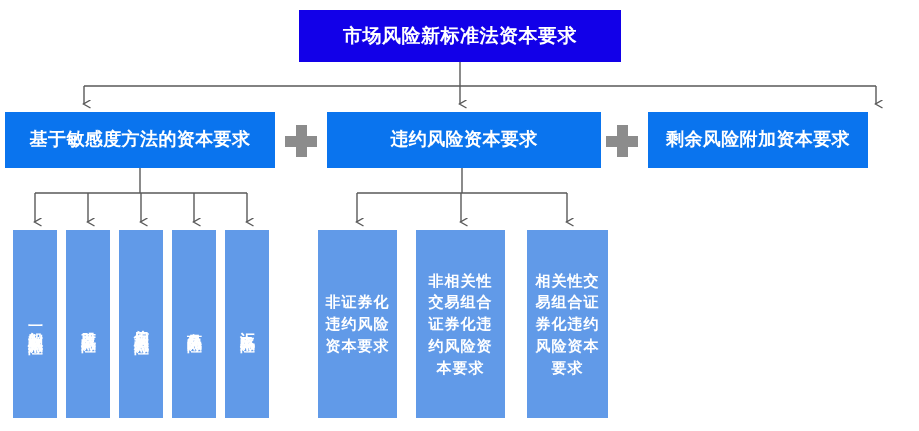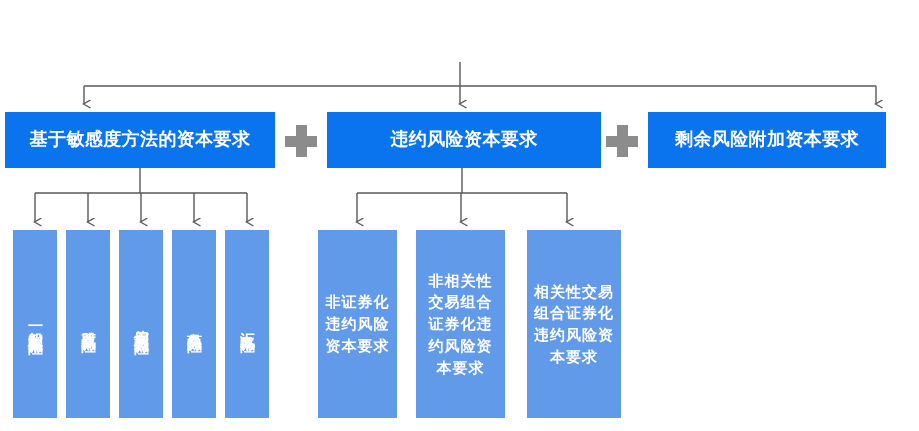--- a/index.html
+++ b/index.html
@@ -50,21 +50,21 @@
   
   .node-l2 {
     top: 112px;
     height: 56px;
     background: #0a74ee;
     font-size: 18px;
     letter-spacing: 0.4px;
   }
   .node-l2-a { left: 5px;   width: 270px; text-align: right; }
   .node-l2-b { left: 327px; width: 274px; }
-  .node-l2-c { left: 648px; width: 238px; }
+  .node-l2-c { left: 648px; width: 220px; }
 
   
   .plus {
     position: absolute;
     top: 125px;
     width: 32px;
     height: 32px;
   }
   .plus-a { left: 285px; }
   .plus-b { left: 606px; }
@@ -103,21 +103,21 @@
   .leaf-5 { left: 225px; }
 
   
   .node-l3.wrapped {
     line-height: 1.45;
     letter-spacing: 1px;
     padding: 11px 6px;
   }
   .leaf-6 { left: 318px; width: 79px; }
   .leaf-7 { left: 416px; width: 89px; }
-  .leaf-8 { left: 527px; width: 94px; }
+  .leaf-8 { left: 527px; width: 81px; }
 </style>
 </head>
 <body>
 
 <div id="diagram">
 
   <svg class="connectors" width="919" height="431" viewBox="0 0 919 431" xmlns="http://www.w3.org/2000/svg">
     <defs>
       <marker id="arrow" markerWidth="9" markerHeight="9" refX="4.5" refY="7" orient="auto" markerUnits="userSpaceOnUse">
         <path d="M0.5,0.5 L4.5,7.5 L8.5,0.5" fill="none" stroke="#595959" stroke-width="1.4"></path>
@@ -139,20 +139,21 @@
     <path d="M194,193 L194,222" stroke="#595959" stroke-width="1.4" fill="none" marker-end="url(#arrow)"></path>
     <path d="M247,193 L247,222" stroke="#595959" stroke-width="1.4" fill="none" marker-end="url(#arrow)"></path>
 
     <path d="M462,168 L462,193" stroke="#595959" stroke-width="1.4" fill="none"></path>
     <path d="M357,193 L567,193" stroke="#595959" stroke-width="1.4" fill="none"></path>
     <path d="M357,193 L357,222" stroke="#595959" stroke-width="1.4" fill="none" marker-end="url(#arrow)"></path>
     <path d="M461,193 L461,222" stroke="#595959" stroke-width="1.4" fill="none" marker-end="url(#arrow)"></path>
     <path d="M567,193 L567,222" stroke="#595959" stroke-width="1.4" fill="none" marker-end="url(#arrow)"></path>
   </svg>
 
+  <div class="node node-root">市场风险新标准法资本要求</div>
 
   <div class="node node-l2 node-l2-a">基于敏感度方法的资本要求</div>
   <div class="node node-l2 node-l2-b">违约风险资本要求</div>
   <div class="node node-l2 node-l2-c">剩余风险附加资本要求</div>
 
   <div class="plus plus-a">
     <span class="bar-h"></span>
     <span class="bar-v"></span>
   </div>
   <div class="plus plus-b">

